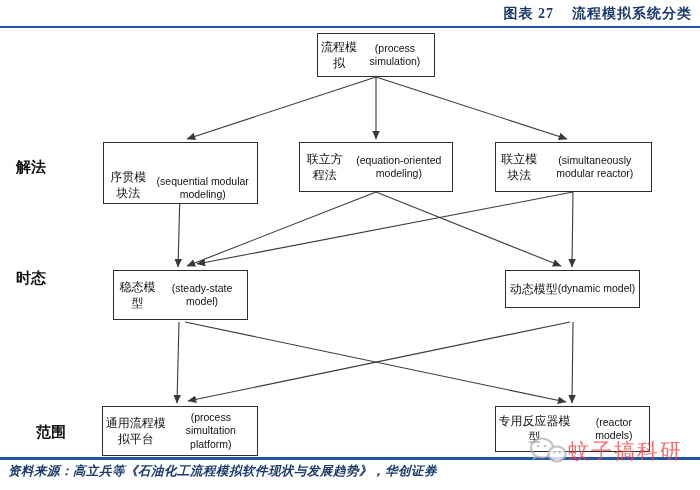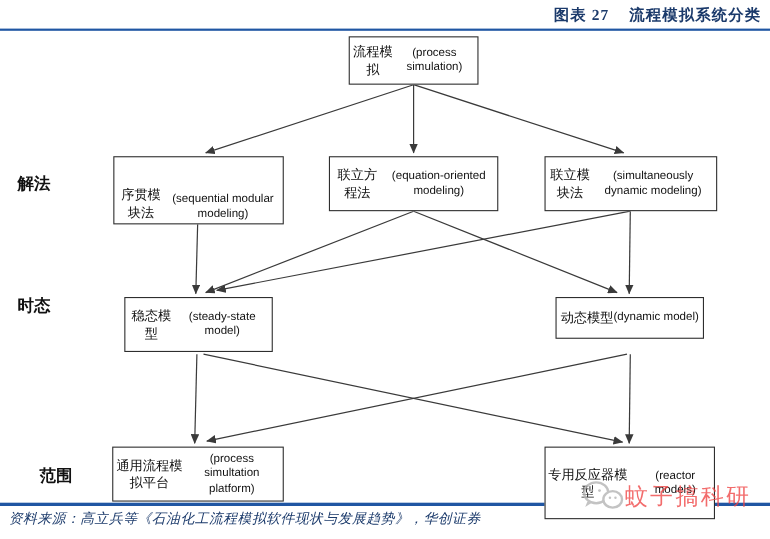--- a/index.html
+++ b/index.html
@@ -25,35 +25,35 @@
   }
   .box .zh{font-size:12px;color:#111;line-height:1.35;}
   .box .en{font-size:10.5px;color:#111;line-height:1.25;}
   .b-root{left:317px;top:33px;width:118px;height:44px;}
   .b-m1{left:103px;top:142px;width:155px;height:62px;align-items:flex-end;}
   .b-m2{left:299px;top:142px;width:154px;height:50px;}
   .b-m3{left:495px;top:142px;width:157px;height:50px;}
   .b-t1{left:113px;top:270px;width:135px;height:50px;}
   .b-t2{left:505px;top:270px;width:135px;height:38px;}
   .b-r1{left:102px;top:406px;width:156px;height:50px;}
-  .b-r2{left:495px;top:406px;width:155px;height:66px;gap:10px;}
+  .b-r2{left:495px;top:406px;width:155px;height:46px;gap:10px;}
 
   .rowlab{
     position:absolute;left:16px;width:44px;text-align:left;
     font-size:15px;font-weight:bold;color:#111;z-index:2;
   }
   .rl-1{top:158px;} .rl-2{top:269px;} .rl-3{top:423px;margin-left:20px;}
 
   .arrows{position:absolute;left:0;top:0;width:700px;height:490px;z-index:1;}
 
   
   .src{
     position:absolute;left:8px;top:463px;width:560px;
     color:#1b3a6b;font-family:"Liberation Serif",serif;
-    font-style:italic;font-weight:normal;font-size:12.5px;letter-spacing:0.5px;z-index:3;
+    font-style:italic;font-weight:bold;font-size:12.5px;letter-spacing:0.5px;z-index:3;
   }
 
   
   .wm{
     position:absolute;left:528px;top:437px;display:flex;align-items:center;
     z-index:4;opacity:0.78;
   }
   .wm .wm-text{
     color:#ef4444;font-size:21px;font-weight:normal;letter-spacing:2px;
     font-family:"Liberation Sans",sans-serif;
@@ -99,21 +99,21 @@
 <div class="box b-m1">
   <span class="zh">序贯模块法</span>
   <span class="en">(sequential modular modeling)</span>
 </div>
 <div class="box b-m2">
   <span class="zh">联立方程法</span>
   <span class="en">(equation-oriented modeling)</span>
 </div>
 <div class="box b-m3">
   <span class="zh">联立模块法</span>
-  <span class="en">(simultaneously dynamic modeling)</span>
+  <span class="en">(simultaneously modular reactor)</span>
 </div>
 
 <div class="box b-t1">
   <span class="zh">稳态模型</span>
   <span class="en">(steady-state model)</span>
 </div>
 <div class="box b-t2">
   <span class="zh">动态模型</span>
   <span class="en">(dynamic model)</span>
 </div>

